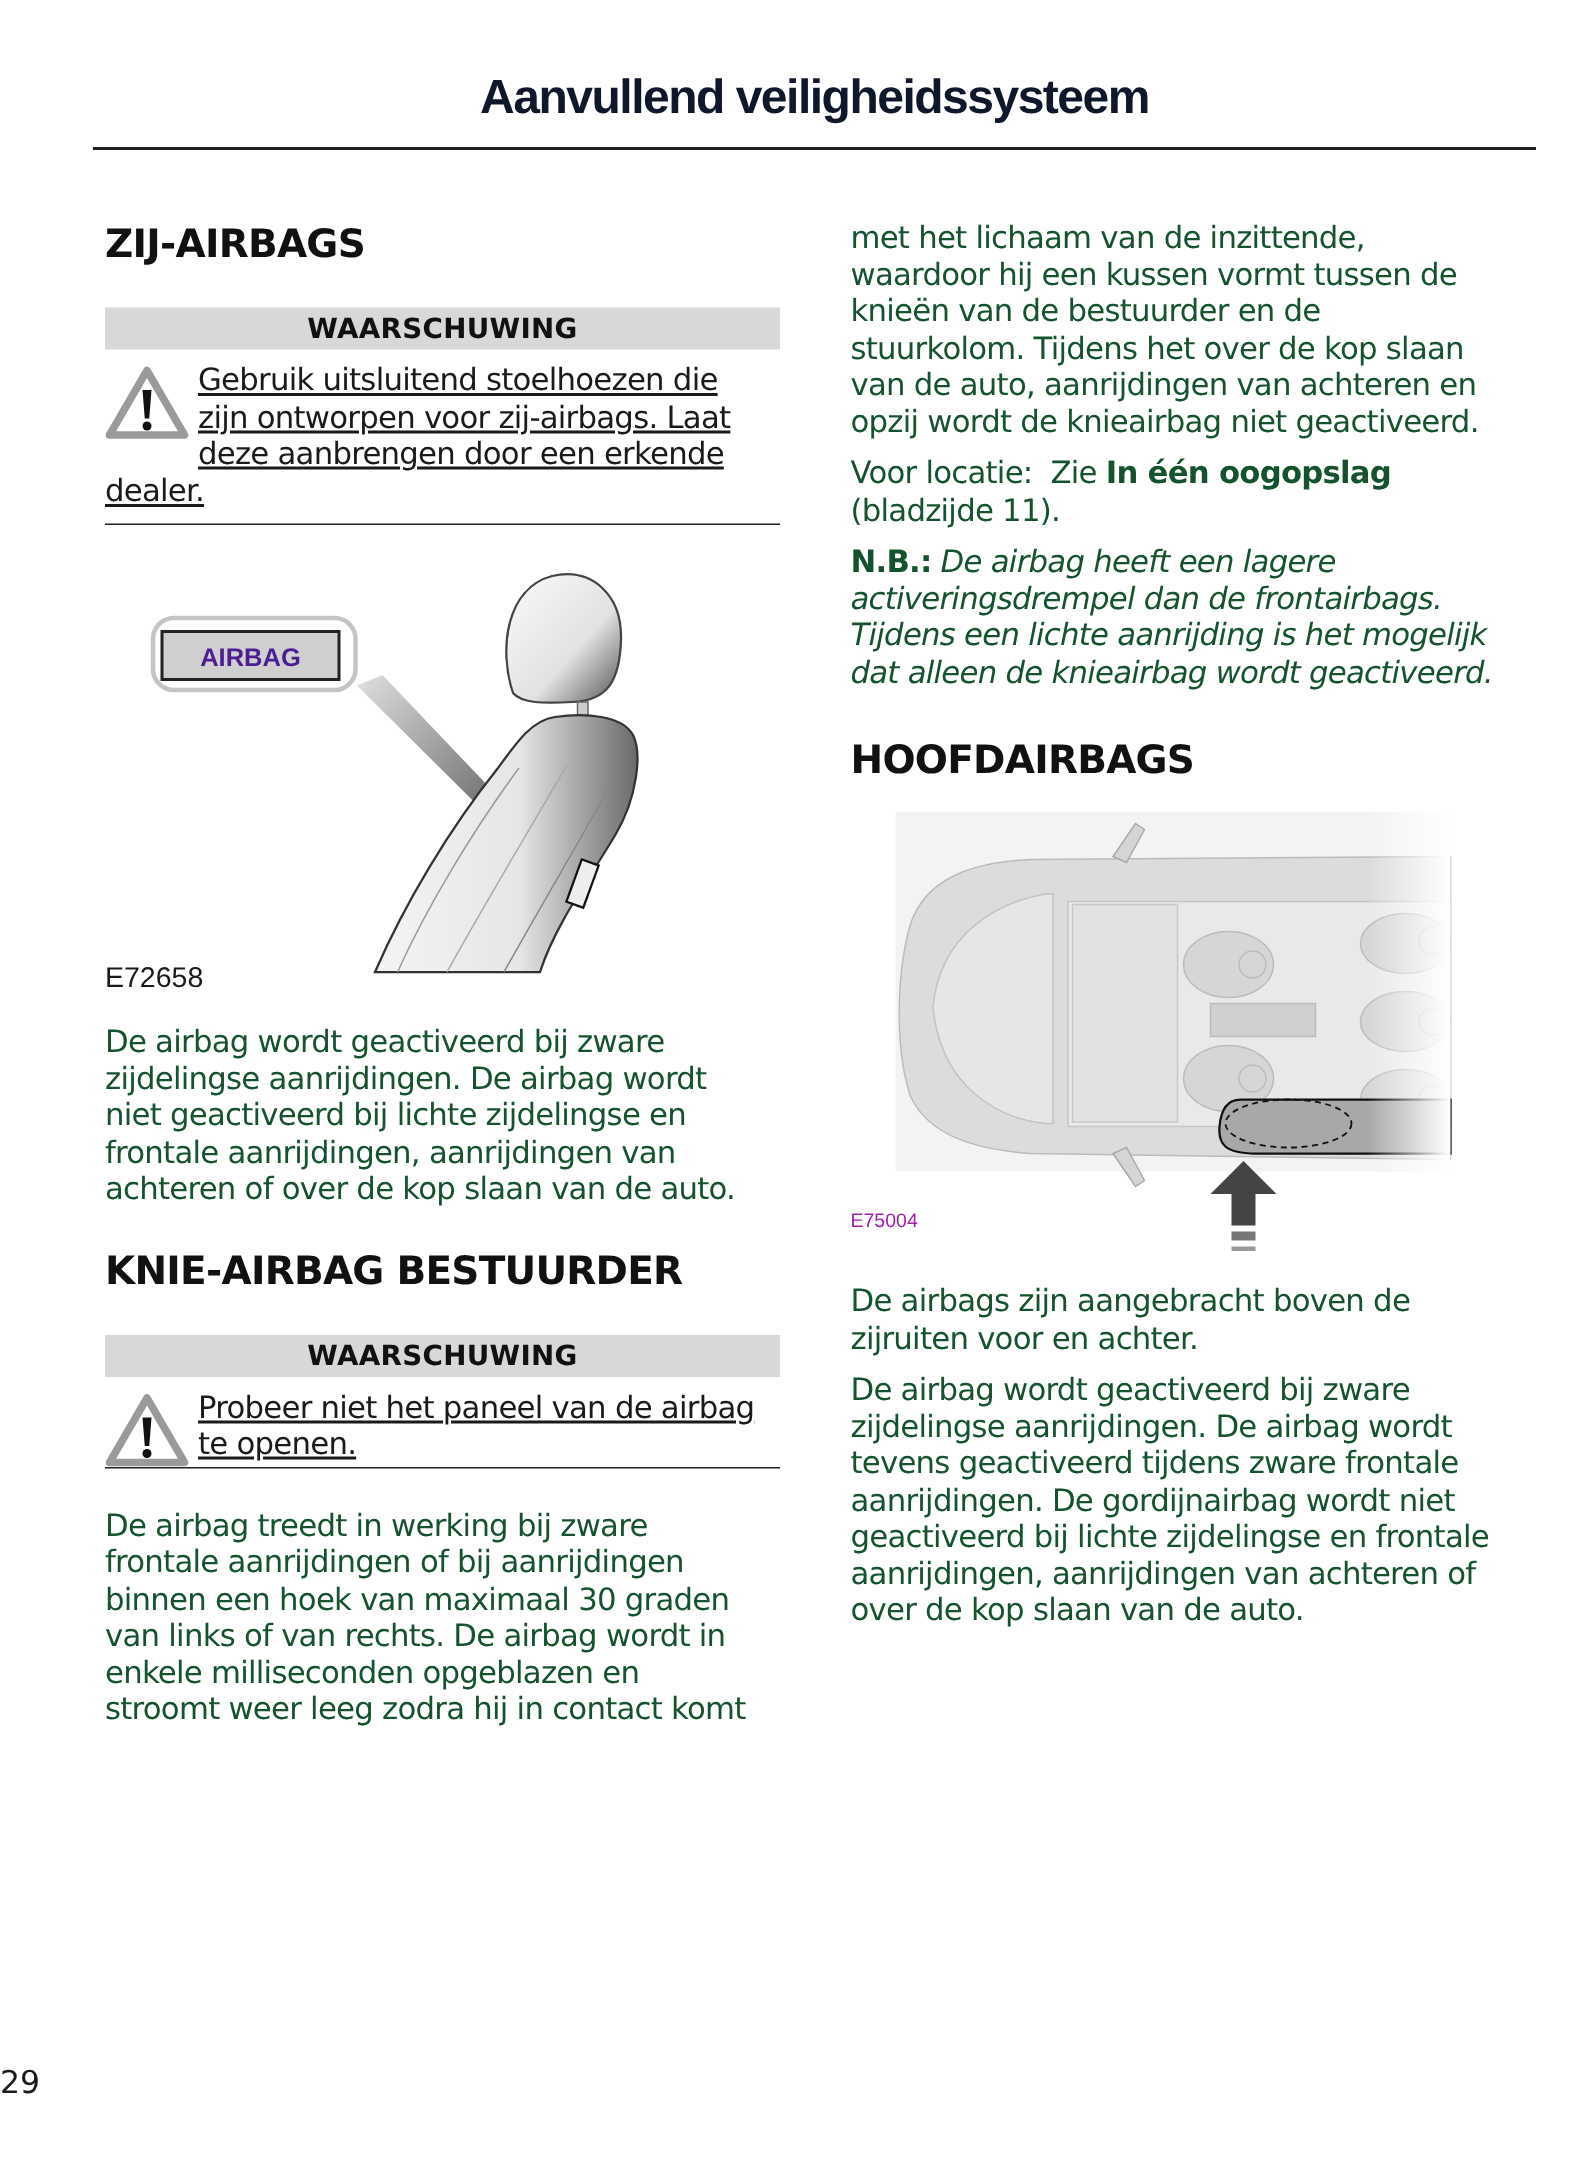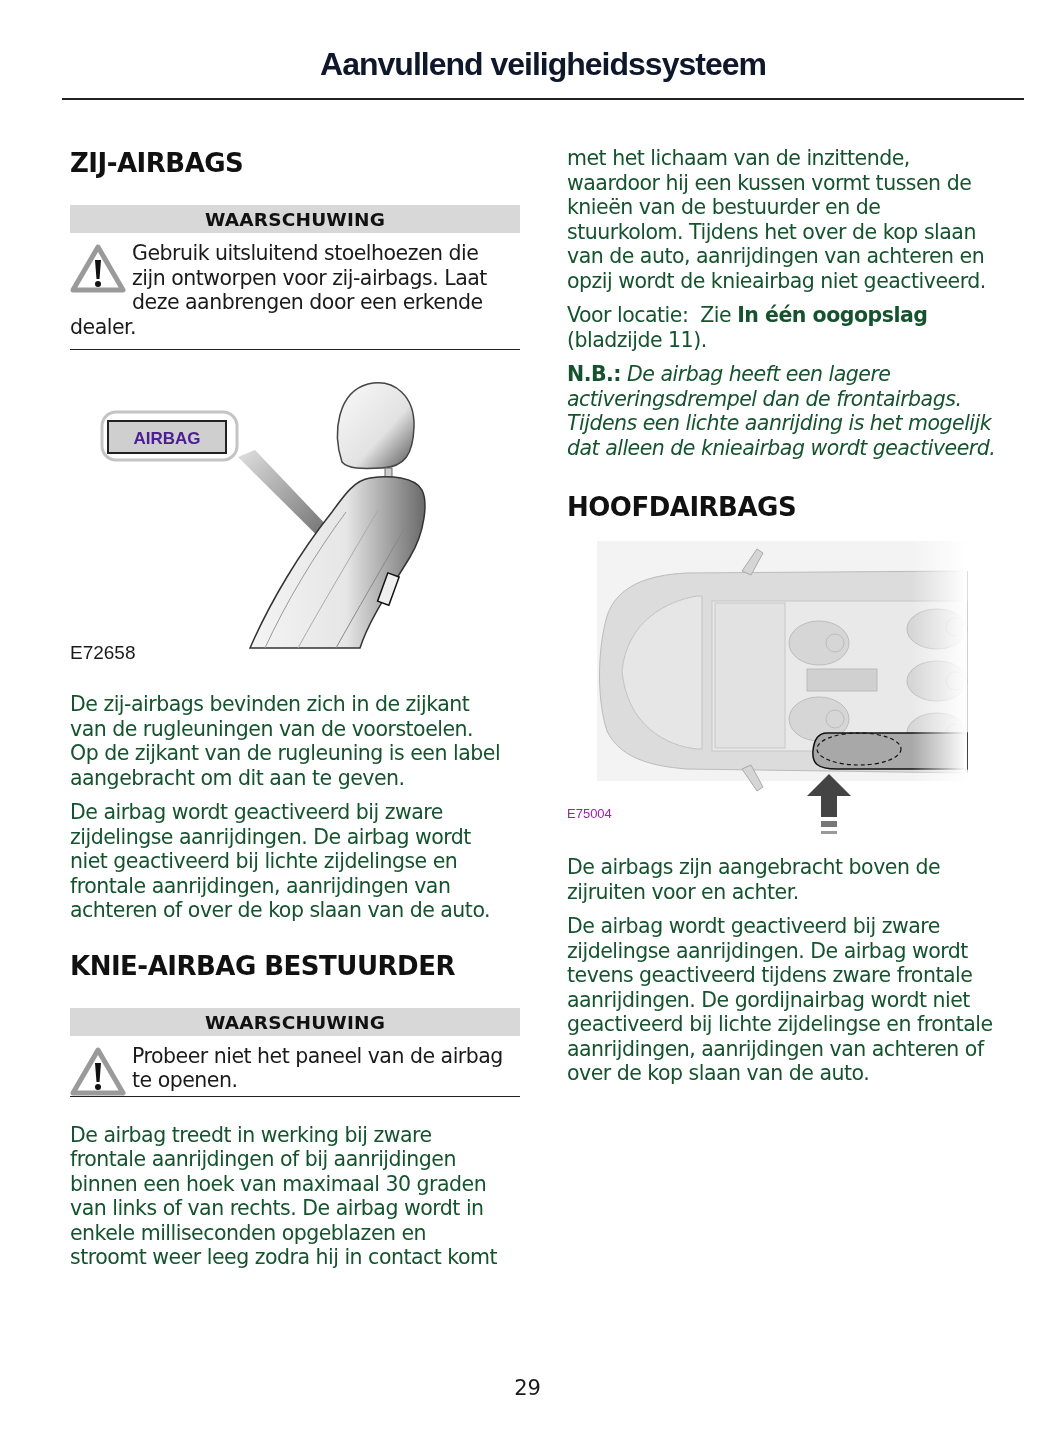--- a/index.html
+++ b/index.html
@@ -16,28 +16,28 @@
   .col-right { left: 567px; top: 140px; width: 450px; }
   .h2 {
     font-family: "DejaVu Sans", sans-serif; font-weight: bold; font-size: 26px;
     letter-spacing: -0.5px; color: #111; line-height: 1.2;
   }
   .p { font-size: 20.5px; line-height: 24.5px; letter-spacing: -0.5px; color: #14532d; }
   .warn-header {
     background: #d8d8d8; height: 28px; text-align: center;
     font-weight: bold; font-size: 18.5px; line-height: 29px; letter-spacing: 0.2px; color: #111;
   }
-  .warn-body { position: relative; margin-top: 8px; font-size: 20.5px; line-height: 24.5px; letter-spacing: -0.5px; }
+  .warn-body { position: relative; margin-top: 8px; font-size: 20.5px; line-height: 24.5px; letter-spacing: -0.5px; text-decoration: underline; }
   .warn-icon { float: left; width: 56px; height: 50px; margin-right: 6px; margin-top: 2px; }
   .warn-rule { height: 1px; background: #222; }
   .fig-label { font-family: "Liberation Sans", sans-serif; font-size: 19px; color: #1a1a1a; }
   .fig-label-sm { font-family: "Liberation Sans", sans-serif; font-size: 13px; color: #a21caf; }
   .bold { font-weight: bold; }
   .ital { font-style: italic; }
-  .page-number { position: absolute; left: 0; width: 1055px; top: 1376px; text-align: center; font-size: 21px; color: #1a1a1a; }
+  .page-number { position: absolute; left: 0; width: 1055px; top: 1376px; text-align: left; font-size: 21px; color: #1a1a1a; }
   svg { display: block; }
 </style>
 </head>
 <body>
 
 <div class="page-title">Aanvullend veiligheidssysteem</div>
 <div class="title-rule"></div>
 
 <div class="col col-left">
   <div class="h2" style="margin-top:8px;">ZIJ-AIRBAGS</div>
@@ -93,26 +93,20 @@
       <path d="M266,276 C286,240 312,196 338,150" fill="none" stroke="#888" stroke-width="1"></path>
 
       <g transform="translate(318,218) rotate(-70)">
         <rect x="-14" y="-6" width="30" height="12" fill="#eee" stroke="#111" stroke-width="1.5"></rect>
       </g>
     </svg>
     <div style="position:absolute; left:38px; top:52px; width:118px; text-align:center; font-family:'Liberation Sans',sans-serif; font-weight:bold; font-size:17px; line-height:30px; color:#4c1d95;">AIRBAG</div>
     <div class="fig-label" style="position:absolute; left:0; top:270px;">E72658</div>
   </div>
 
-  <div class="p" style="margin-top:20px;">
-    <div>De zij-airbags bevinden zich in de zijkant</div>
-    <div>van de rugleuningen van de voorstoelen.</div>
-    <div>Op de zijkant van de rugleuning is een label</div>
-    <div>aangebracht om dit aan te geven.</div>
-  </div>
   <div class="p" style="margin-top:10px;">
     <div>De airbag wordt geactiveerd bij zware</div>
     <div>zijdelingse aanrijdingen. De airbag wordt</div>
     <div>niet geactiveerd bij lichte zijdelingse en</div>
     <div>frontale aanrijdingen, aanrijdingen van</div>
     <div>achteren of over de kop slaan van de auto.</div>
   </div>
 
   <div class="h2" style="margin-top:28px;">KNIE-AIRBAG BESTUURDER</div>
 

